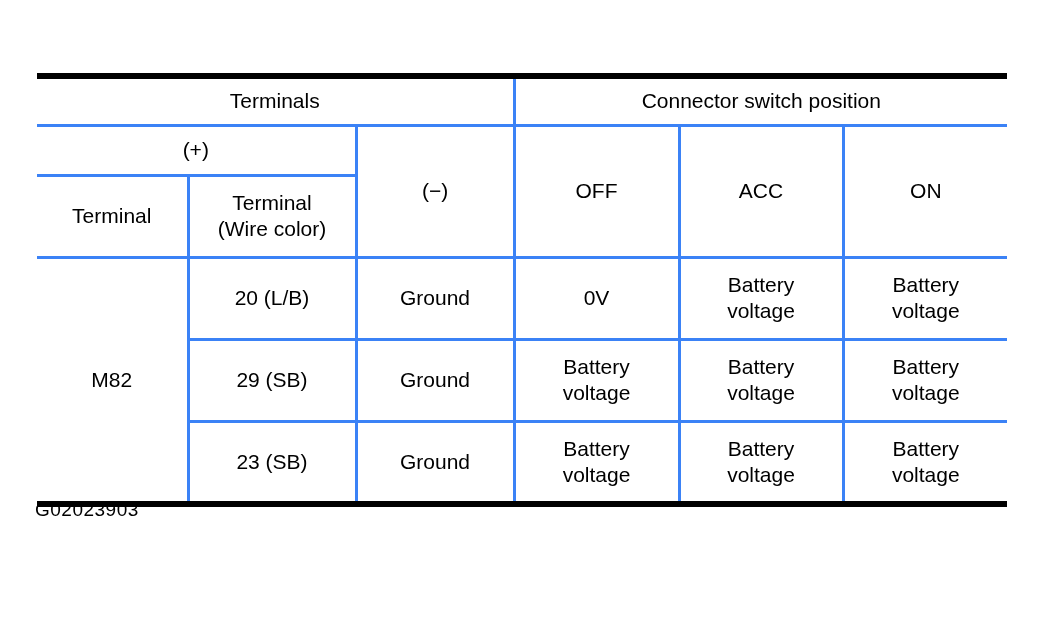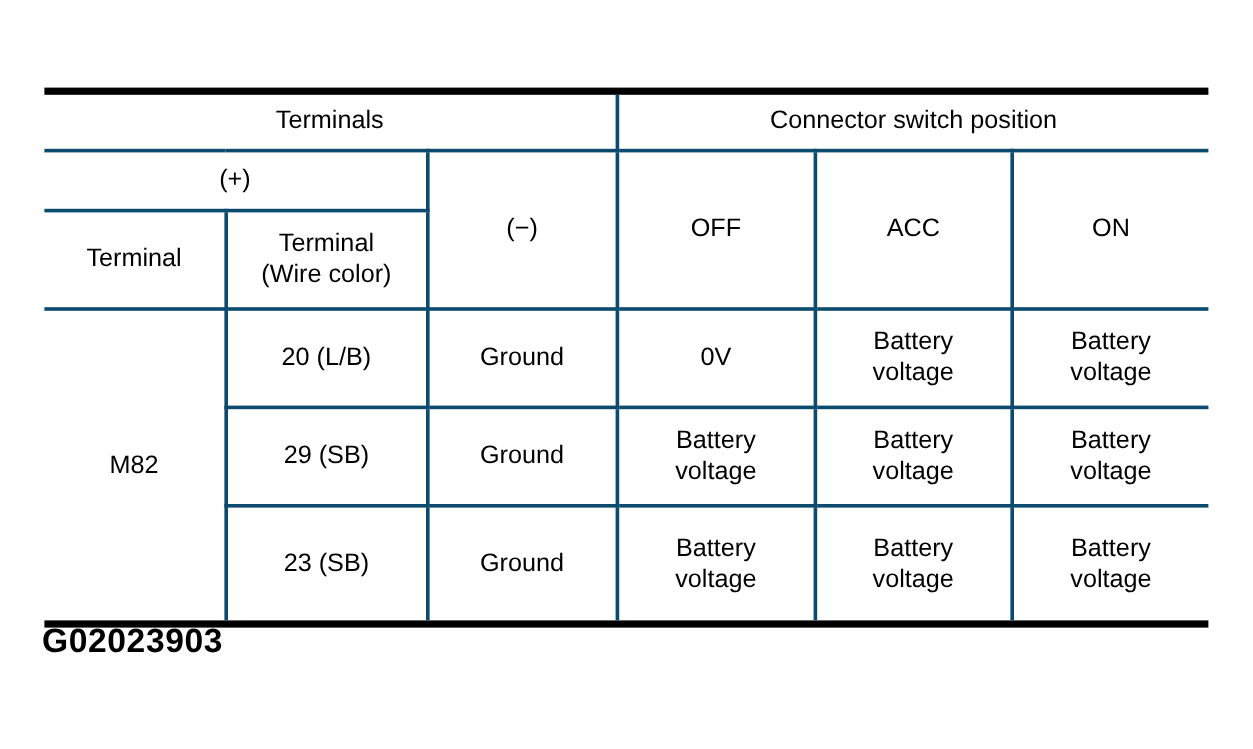--- a/index.html
+++ b/index.html
@@ -23,40 +23,40 @@
     border-bottom: 6px solid #000;
   }
   table.grid {
     border-collapse: collapse;
     border-style: hidden; 
     table-layout: fixed;
     width: 100%;
   }
   table.grid th,
   table.grid td {
-    border: 3px solid #0c4a6e;
+    border: 3px solid #3b82f6;
     padding: 0 4px;
     text-align: center;
     vertical-align: middle;
     font-size: 21px;
     font-weight: normal;
     line-height: 1.25;
     white-space: pre-line; 
   }
   tr.r-head1   { height: 46px; }
   tr.r-head2   { height: 50px; }
   tr.r-head3   { height: 82px; }
   tr.r-data    { height: 82px; }
-  tr.r-data-last { height: 96px; }
+  tr.r-data-last { height: 80px; }
   .figure-id {
     position: absolute;
     left: 35px;
-    top: 518px;
-    font-size: 28px;
-    font-weight: bold;
+    top: 499px;
+    font-size: 19px;
+    font-weight: normal;
     letter-spacing: 0.5px;
   }
 </style>
 </head>
 <body>
 
 <div class="table-wrap">
   <table class="grid">
     <colgroup>
       <col style="width:151px">

